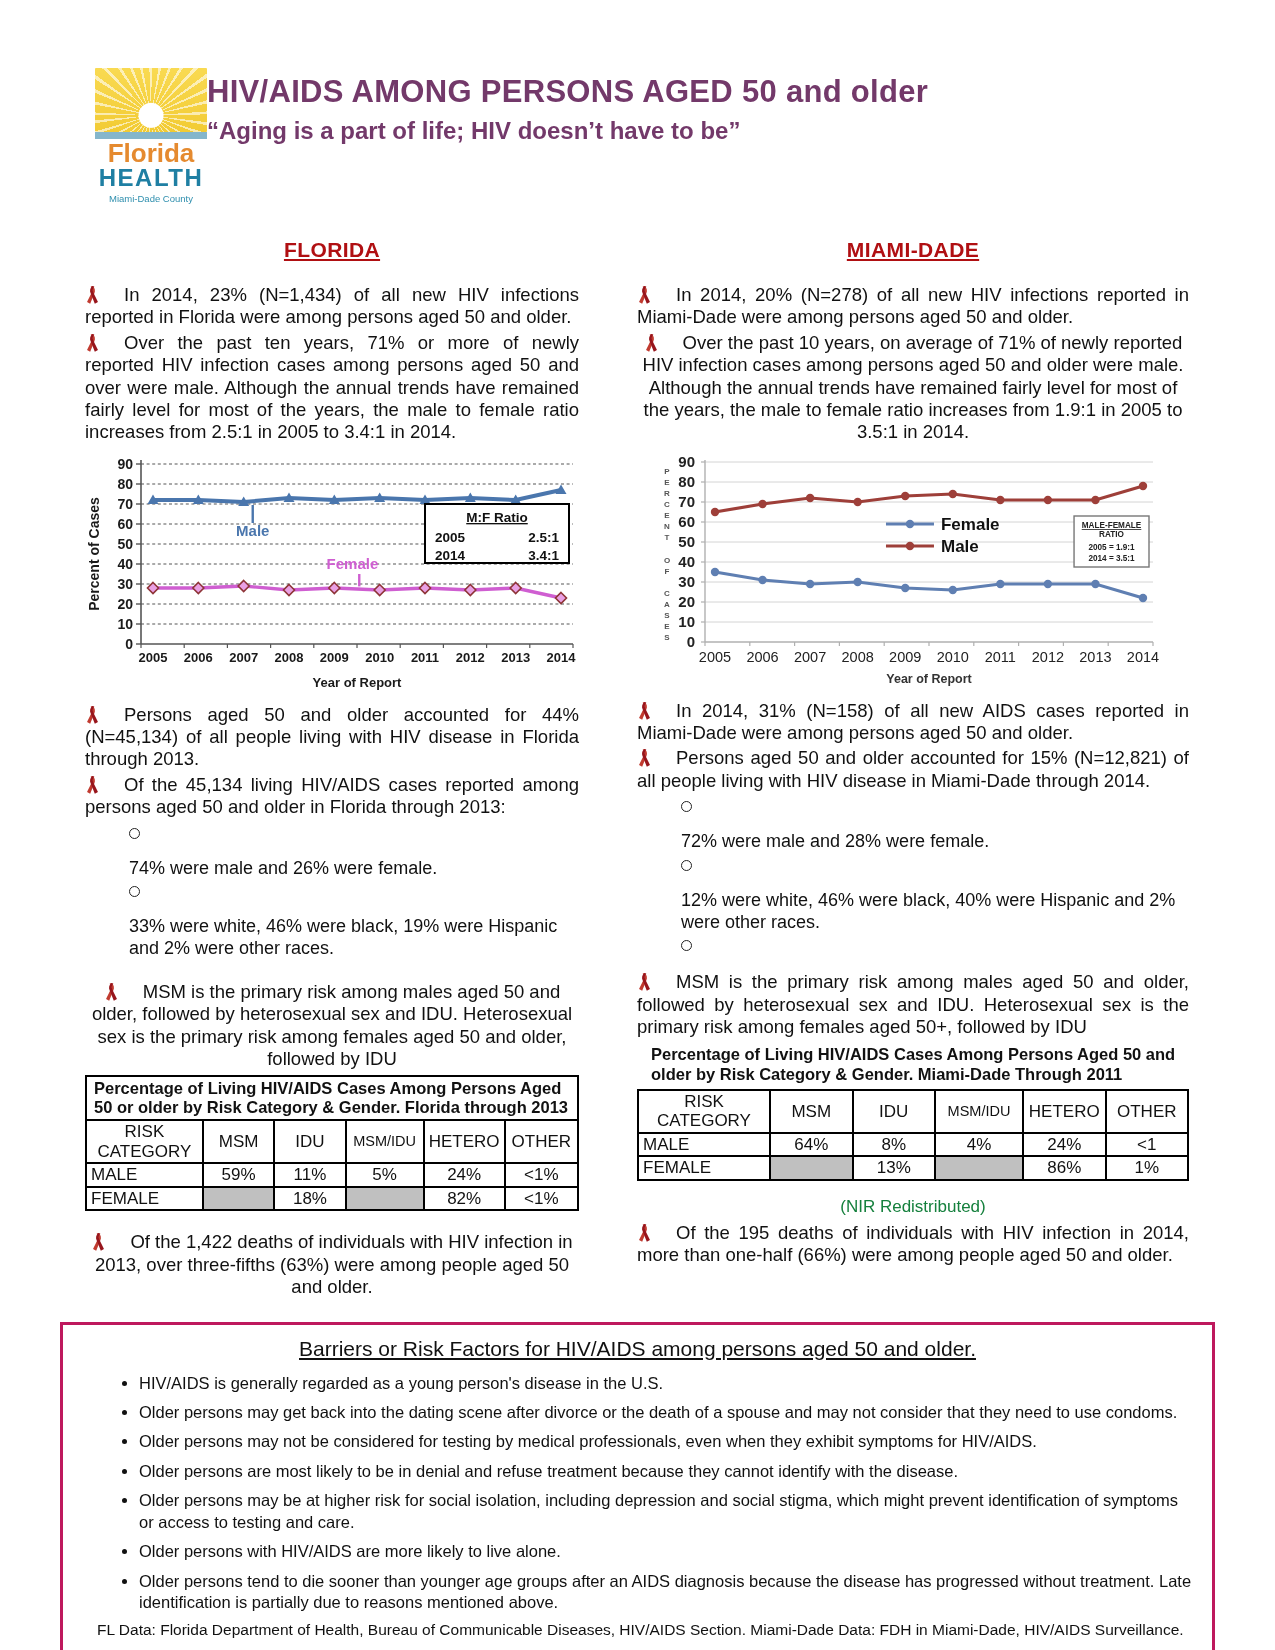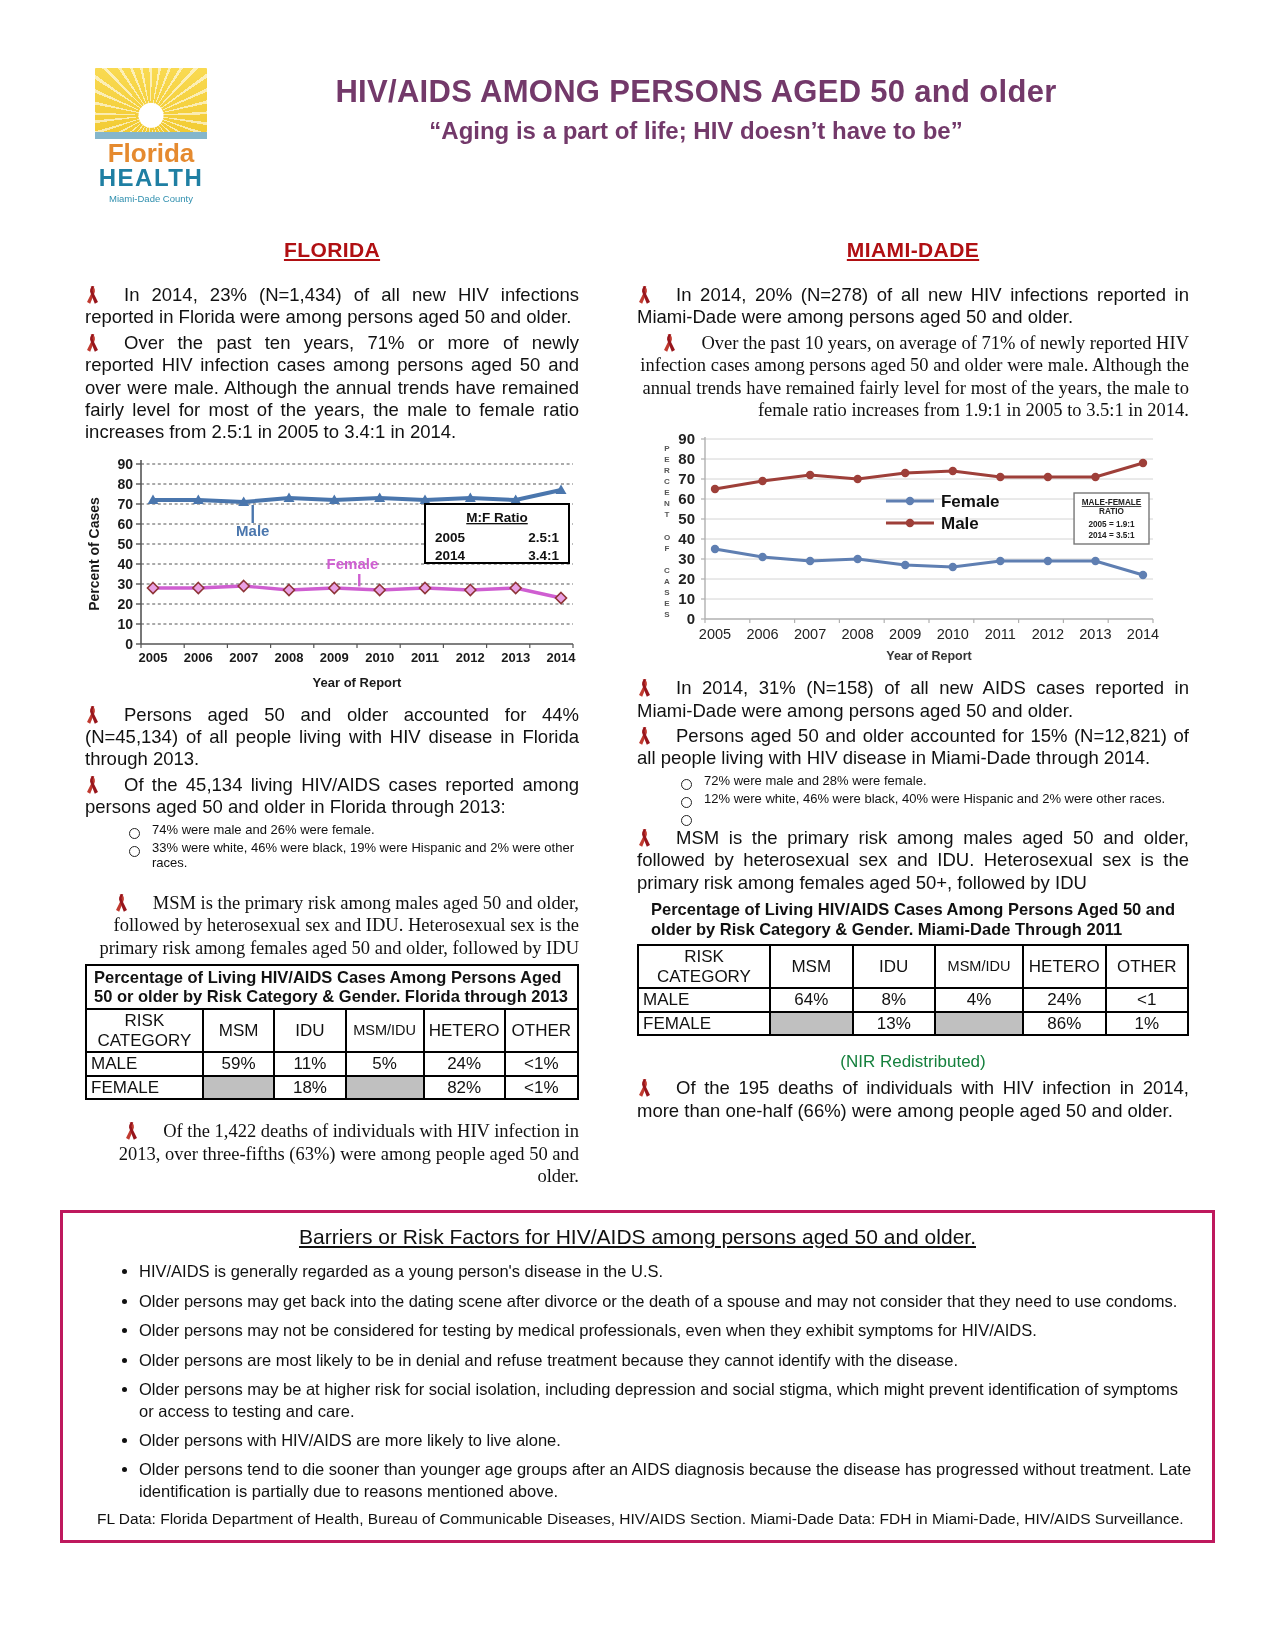--- a/index.html
+++ b/index.html
@@ -10,34 +10,34 @@
   .logo{width:112px;flex:none;text-align:center;}
   .logo-sun{height:64px;border-radius:1px;
     background:
       radial-gradient(circle at 50% 74%, #ffffff 0 12px, rgba(255,255,255,0) 13px),
       repeating-conic-gradient(from -90deg at 50% 74%, rgba(255,255,255,.6) 0deg 3deg, rgba(255,255,255,0) 3deg 11deg),
       linear-gradient(#f9da52,#f2cb34);}
   .logo-stripe{height:7px;background:#85b6cb;}
   .logo-fl{font-size:26px;font-weight:bold;color:#e58a2f;line-height:1.0;margin-top:1px;}
   .logo-health{font-size:24px;font-weight:bold;color:#1f7fa3;letter-spacing:1.5px;line-height:1.0;}
   .logo-county{font-size:9.5px;color:#2f8fae;margin-top:3px;}
-  .titles{flex:1;text-align:center;padding-top:6px;}
+  .titles{flex:1;text-align:left;padding-top:6px;}
   .title{font-size:31px;font-weight:bold;color:#73396a;margin:0;letter-spacing:.3px;}
   .subtitle{font-size:24px;font-weight:bold;color:#73396a;margin:7px 0 0;}
   
   .columns{display:flex;padding:0 86px 0 85px;gap:58px;margin-top:34px;}
   .col{min-width:0;}
   .col.left{flex:0 0 494px;}
   .col.right{flex:1;}
   .col-head{text-align:center;color:#b00f12;font-size:21px;font-weight:bold;
             text-decoration:underline;margin:0 0 22px;letter-spacing:.4px;}
   .bullet{margin:0 0 3px;font-size:18.5px;line-height:1.21;text-align:justify;}
-  .bullet.nj{text-align:right;font-family:Liberation Serif, serif;}
+  .bullet.nj{text-align:center;}
   .rib{display:inline-block;width:15px;height:20px;vertical-align:-4px;margin-right:24px;}
-  .sub{display:flex;gap:12px;padding-left:44px;font-size:13px;line-height:1.21;margin:1px 0;text-align:left;}
+  .sub{display:flex;gap:19px;padding-left:44px;font-size:18px;line-height:1.21;margin:1px 0;text-align:left;flex-direction:column;}
   .sub .o{width:9px;height:9px;border:1.6px solid #222;border-radius:50%;flex:none;margin-top:6px;} .gap20{height:20px;}
   .chart-wrap{margin:6px 0 8px;}
   svg text{font-family:"Liberation Sans",sans-serif;}
   
   .risk-table{border-collapse:collapse;width:100%;margin-top:5px;font-size:17px;}
   .risk-table td{border:2px solid #000;padding:1px 4px;text-align:center;line-height:1.15;}
   .risk-table td.cap{text-align:left;font-weight:bold;font-size:16.5px;padding:2px 7px;}
   .risk-table td.lab{text-align:left;}
   .risk-table td.small{font-size:14.5px;}
   .risk-table td.blank{background:#c0c0c0;}

